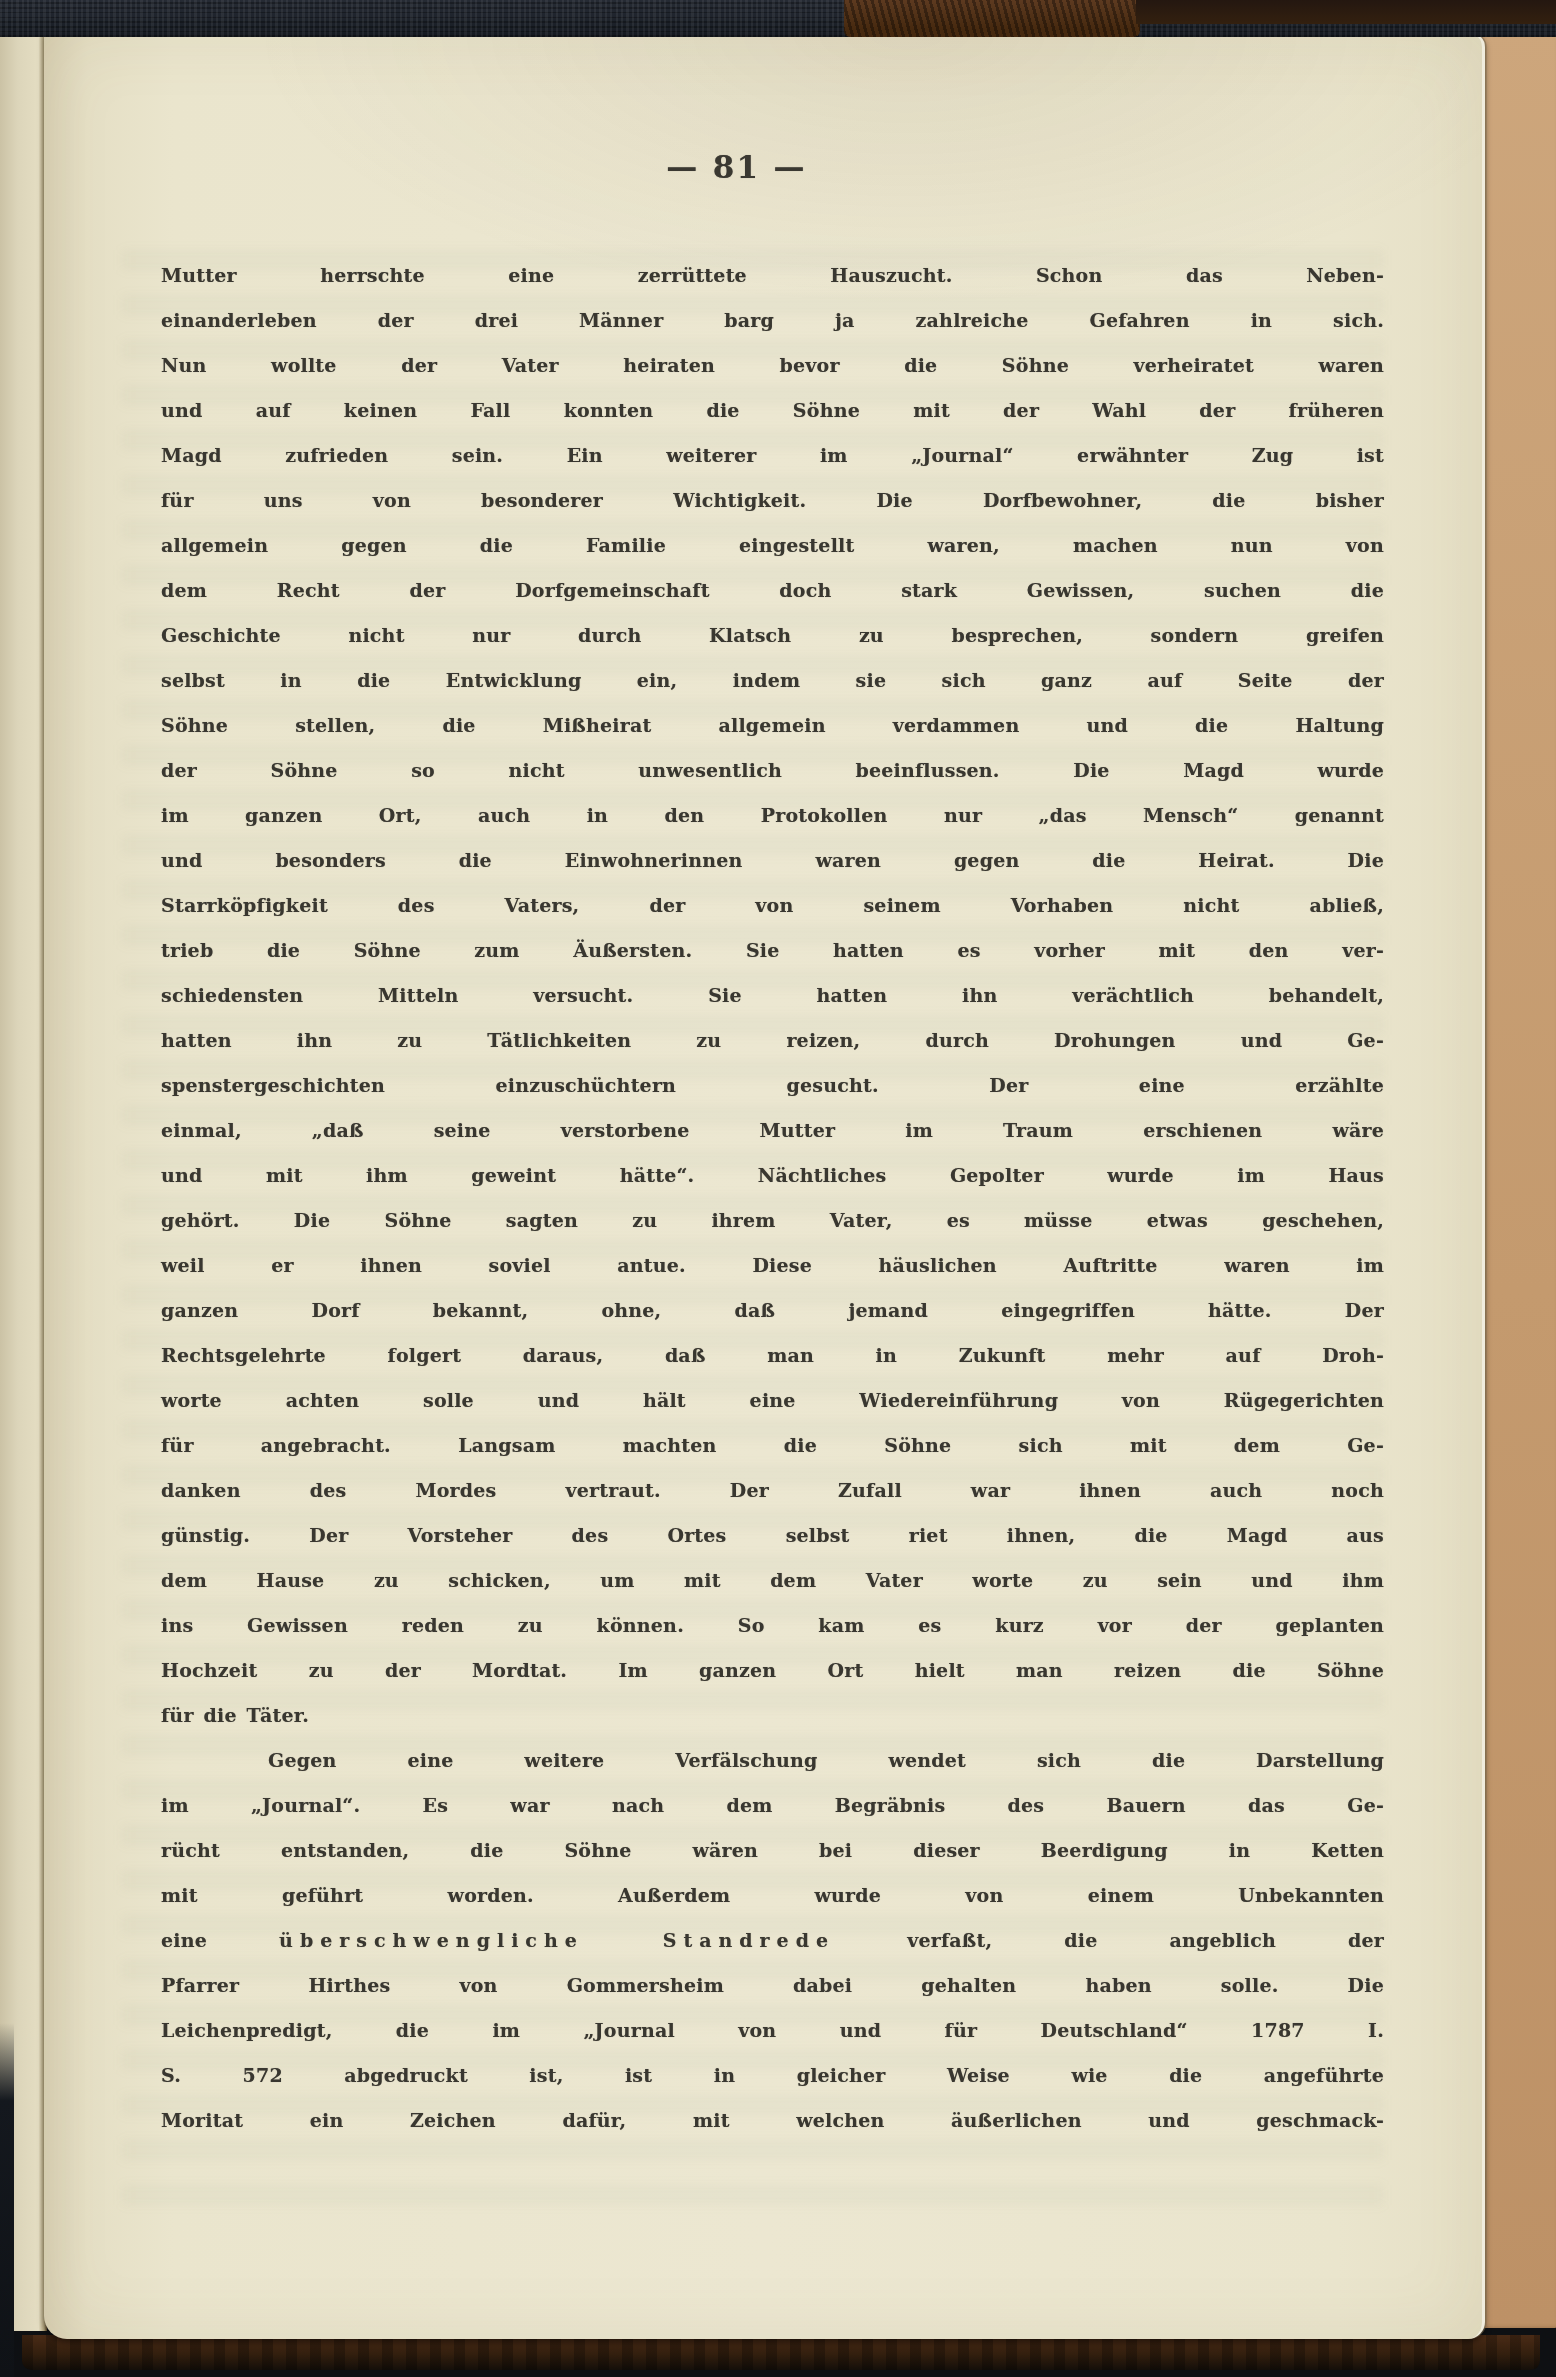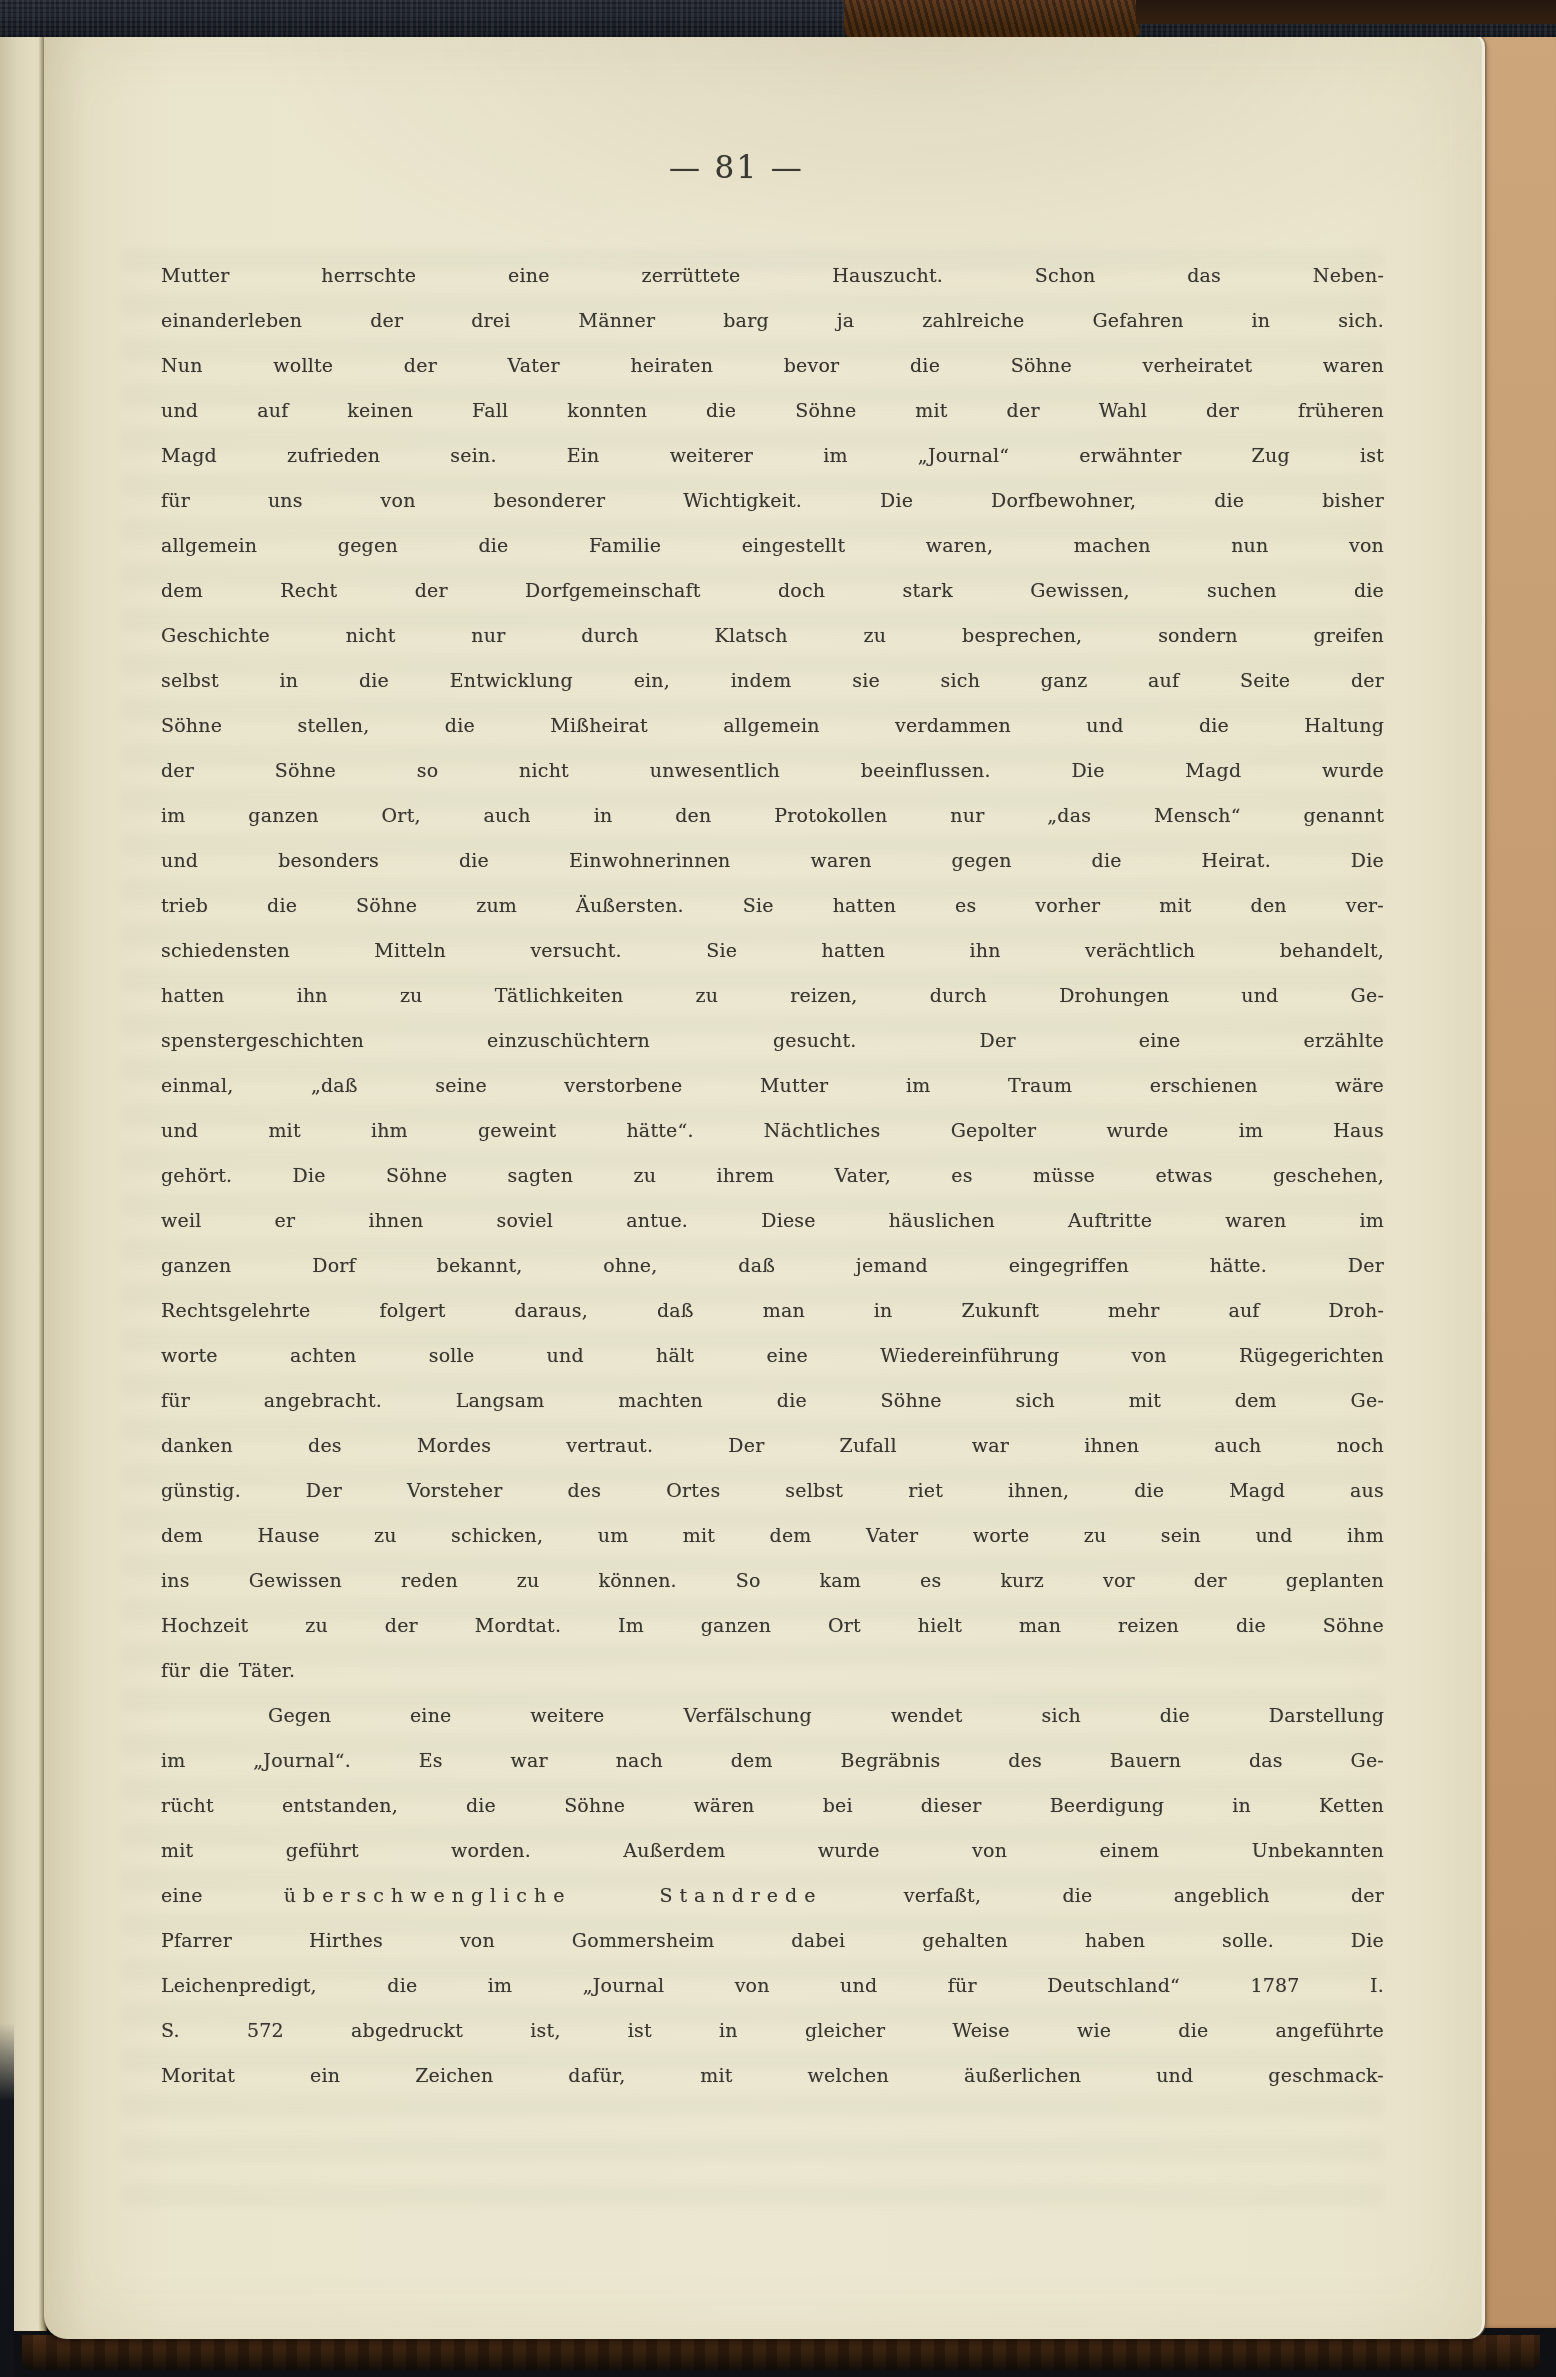--- a/index.html
+++ b/index.html
@@ -42,21 +42,21 @@
   
   .page{position:absolute;left:44px;top:33px;width:1438px;height:2305px;z-index:3;
     background:
       radial-gradient(934px 389px at 60% 0%, rgba(120,100,55,.10), rgba(0,0,0,0) 70%),
       linear-gradient(90deg,#d9d1b5 0,#e5dfc5 3%,#eae5cd 9%,#ece7d1 50%,#eae5cd 90%,#e6e0c6 99%),
       #eae5cd;
     border-radius:2.3px 14px 17px 23px;
     border-top:1.6px solid rgba(110,86,50,.45);
     border-right:3.1px solid #f0ecdd;
     box-shadow:1.6px 0 0 rgba(120,103,74,.55), 0 2.3px 6.2px rgba(0,0,0,.5),
-               inset 0 0 70px rgba(125,104,60,.10);}
+               inset 0 0 70px rgba(125,104,60,.10);font-weight:bold;}
 
   
   .mottle{position:absolute;left:78px;top:210px;width:1261px;height:1961px;
     background:repeating-linear-gradient(0deg, rgba(120,132,108,.05) 0 20px, rgba(0,0,0,0) 20px 45px);
     filter:blur(5.4px);pointer-events:none;}
 
   .page-number{position:absolute;left:81px;top:115px;width:1223px;
     text-align:center;font-size:31px;letter-spacing:2.3px;color:#3a3831;
     text-shadow:0 0 0.8px rgba(55,52,45,.45);}
 
@@ -89,20 +89,21 @@
         <div class="line"><span>Magd zufrieden sein. Ein weiterer im „Journal“ erwähnter Zug ist</span></div>
         <div class="line"><span>für uns von besonderer Wichtigkeit. Die Dorfbewohner, die bisher</span></div>
         <div class="line"><span>allgemein gegen die Familie eingestellt waren, machen nun von</span></div>
         <div class="line"><span>dem Recht der Dorfgemeinschaft doch stark Gewissen, suchen die</span></div>
         <div class="line"><span>Geschichte nicht nur durch Klatsch zu besprechen, sondern greifen</span></div>
         <div class="line"><span>selbst in die Entwicklung ein, indem sie sich ganz auf Seite der</span></div>
         <div class="line"><span>Söhne stellen, die Mißheirat allgemein verdammen und die Haltung</span></div>
         <div class="line"><span>der Söhne so nicht unwesentlich beeinflussen. Die Magd wurde</span></div>
         <div class="line"><span>im ganzen Ort, auch in den Protokollen nur „das Mensch“ genannt</span></div>
         <div class="line"><span>und besonders die Einwohnerinnen waren gegen die Heirat. Die</span></div>
+        <div class="line"><span>Starrköpfigkeit des Vaters, der von seinem Vorhaben nicht abließ,</span></div>
         <div class="line"><span>trieb die Söhne zum Äußersten. Sie hatten es vorher mit den ver-</span></div>
         <div class="line"><span>schiedensten Mitteln versucht. Sie hatten ihn verächtlich behandelt,</span></div>
         <div class="line"><span>hatten ihn zu Tätlichkeiten zu reizen, durch Drohungen und Ge-</span></div>
         <div class="line"><span>spenstergeschichten einzuschüchtern gesucht. Der eine erzählte</span></div>
         <div class="line"><span>einmal, „daß seine verstorbene Mutter im Traum erschienen wäre</span></div>
         <div class="line"><span>und mit ihm geweint hätte“. Nächtliches Gepolter wurde im Haus</span></div>
         <div class="line"><span>gehört. Die Söhne sagten zu ihrem Vater, es müsse etwas geschehen,</span></div>
         <div class="line"><span>weil er ihnen soviel antue. Diese häuslichen Auftritte waren im</span></div>
         <div class="line"><span>ganzen Dorf bekannt, ohne, daß jemand eingegriffen hätte. Der</span></div>
         <div class="line"><span>Rechtsgelehrte folgert daraus, daß man in Zukunft mehr auf Droh-</span></div>

